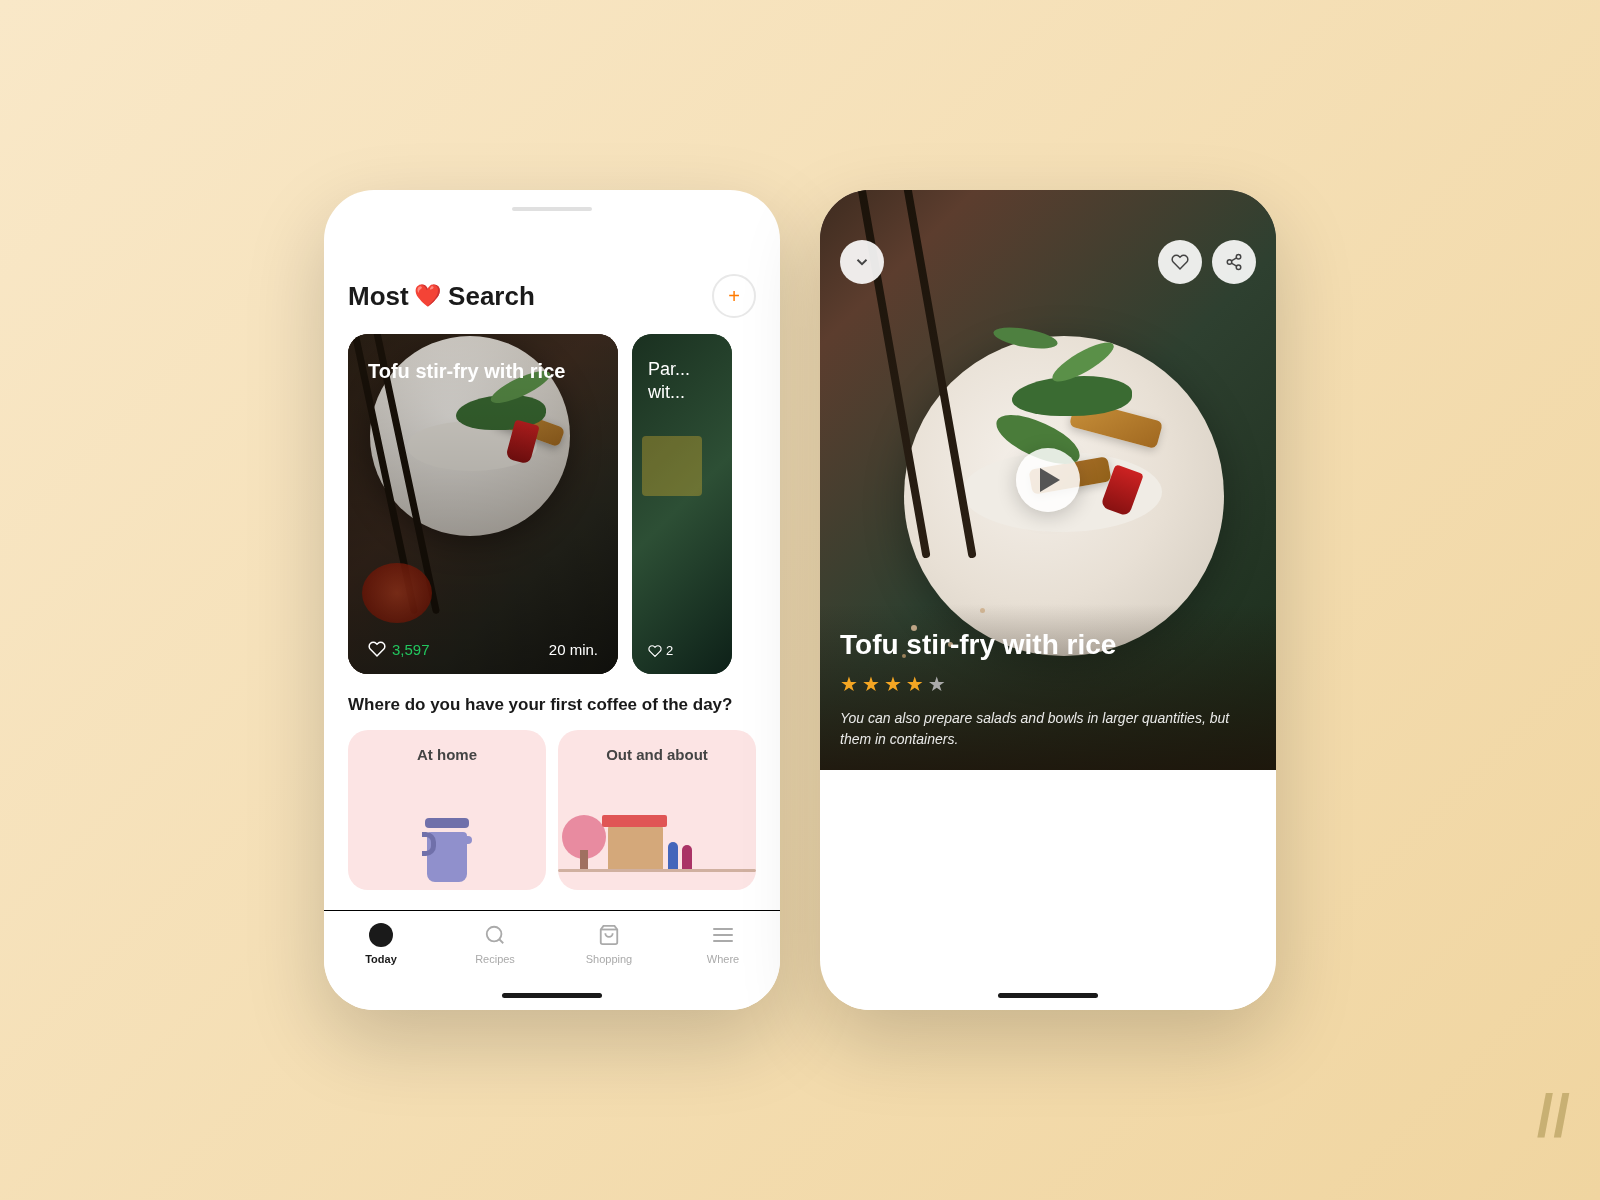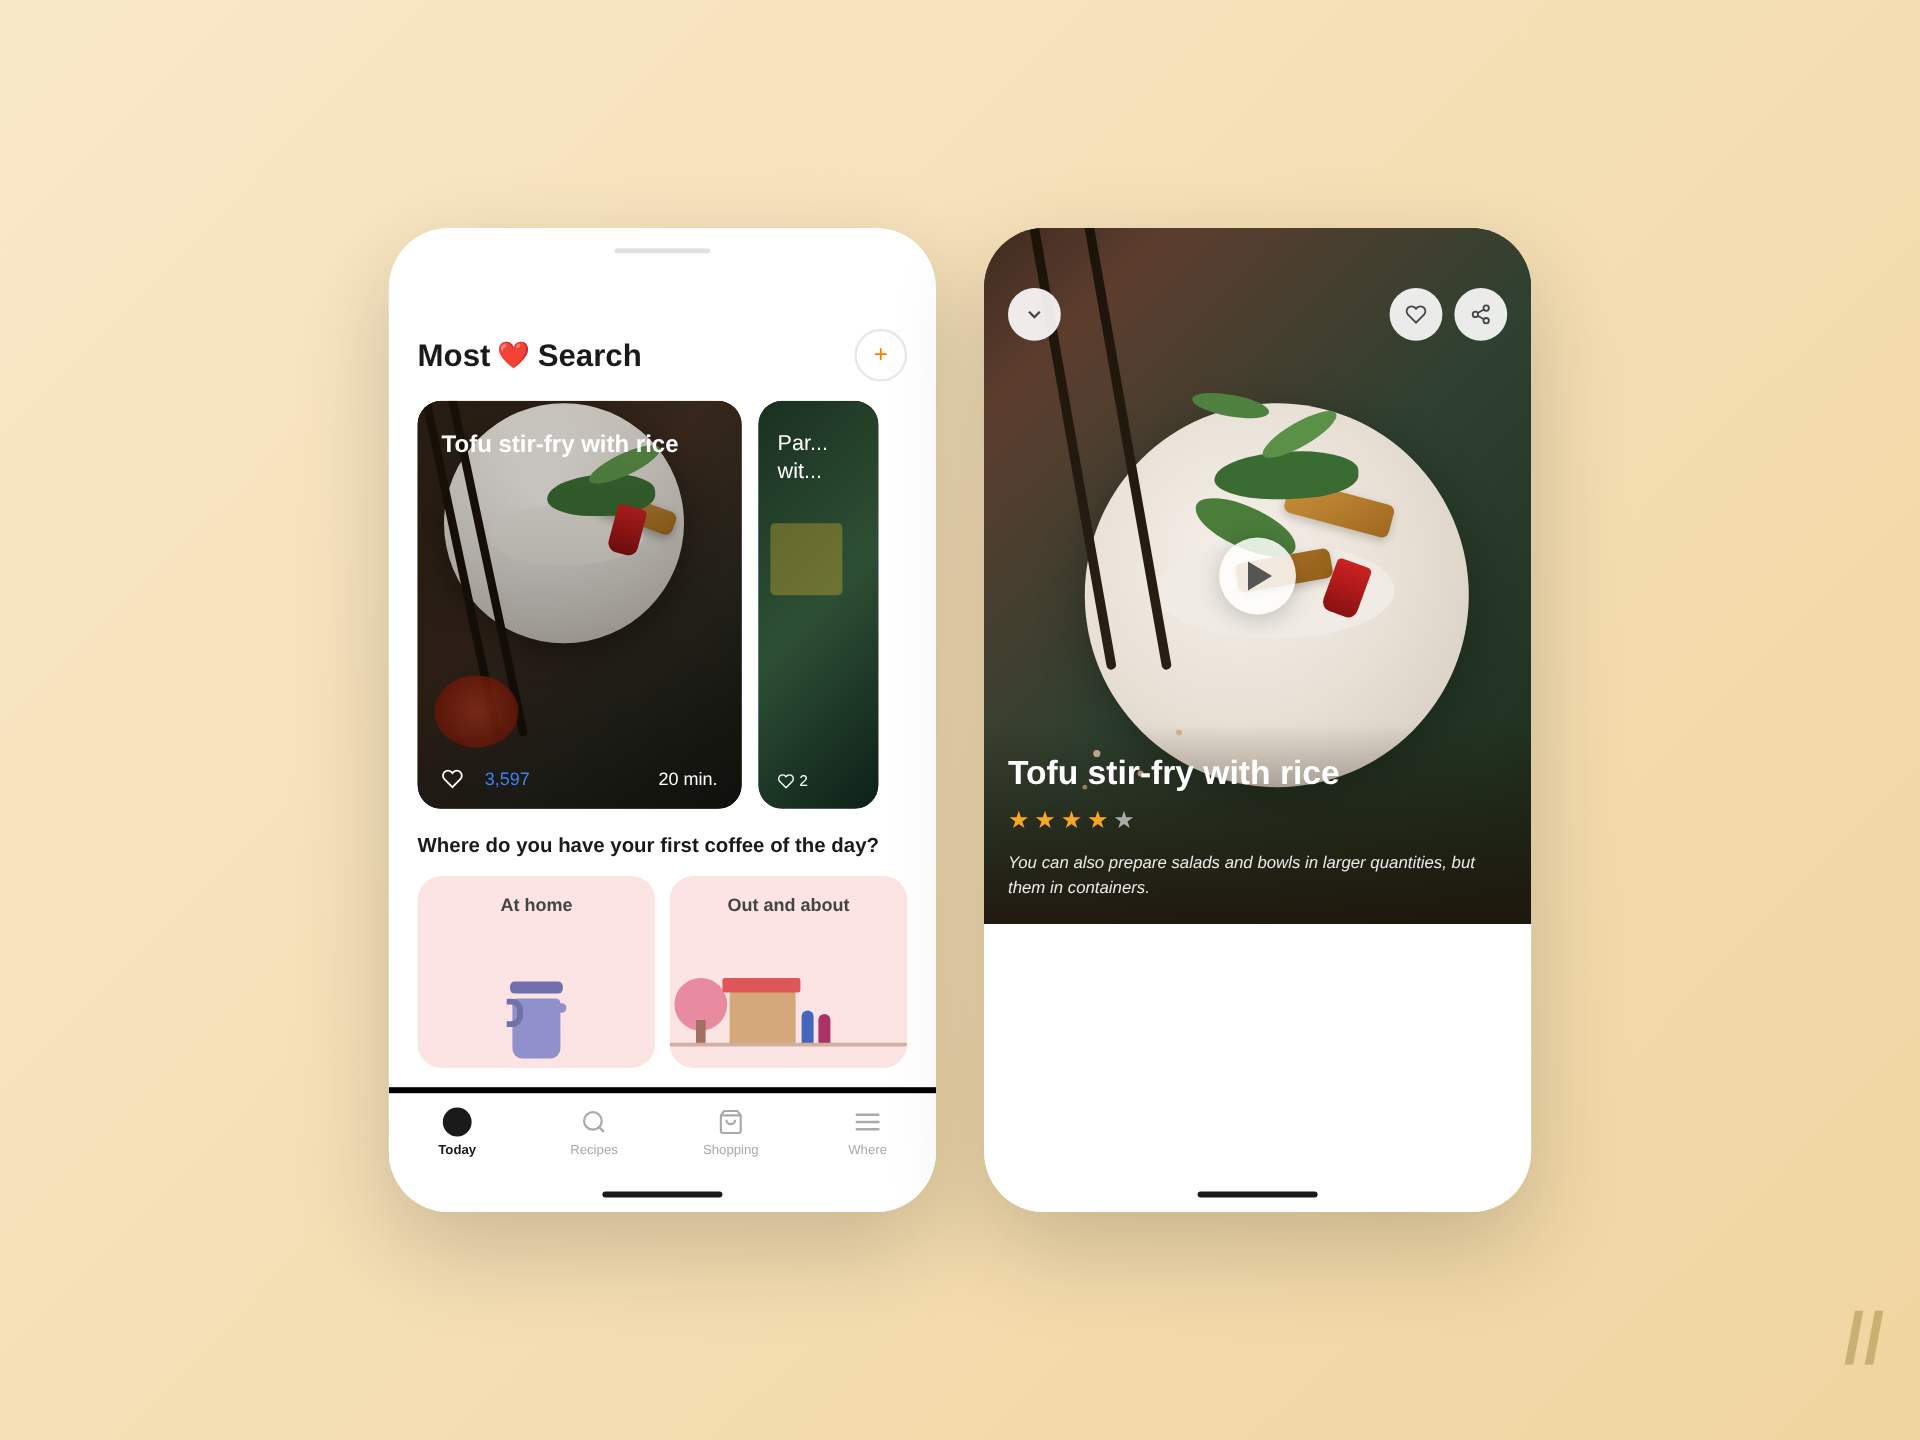--- a/index.html
+++ b/index.html
@@ -134,22 +134,22 @@
       left: 20px;
       right: 20px;
       display: flex;
       align-items: center;
       justify-content: space-between;
     }
 
     .recipe-likes {
       display: flex;
       align-items: center;
-      gap: 18px;
-      color: #3b82f6;
+      gap: 6px;
+      color: #22c55e;
       font-size: 15px;
       text-align: center;
     }
 
     .recipe-time {
       color: #fff;
       font-size: 15px;
     }
 
     .heart-outline {
@@ -297,21 +297,21 @@
       background: #7070aa;
       border-radius: 4px;
       position: absolute;
       top: -4px;
       left: 3px;
     }
 
     
     .bottom-nav {
       background: #fff;
-      border-top: 5px solid #000000;
+      border-top: 1px solid #000000;
       padding: 10px 0 20px;
       display: flex;
       justify-content: space-around;
       align-items: center;
     }
 
     .nav-item {
       display: flex;
       flex-direction: column;
       align-items: center;

